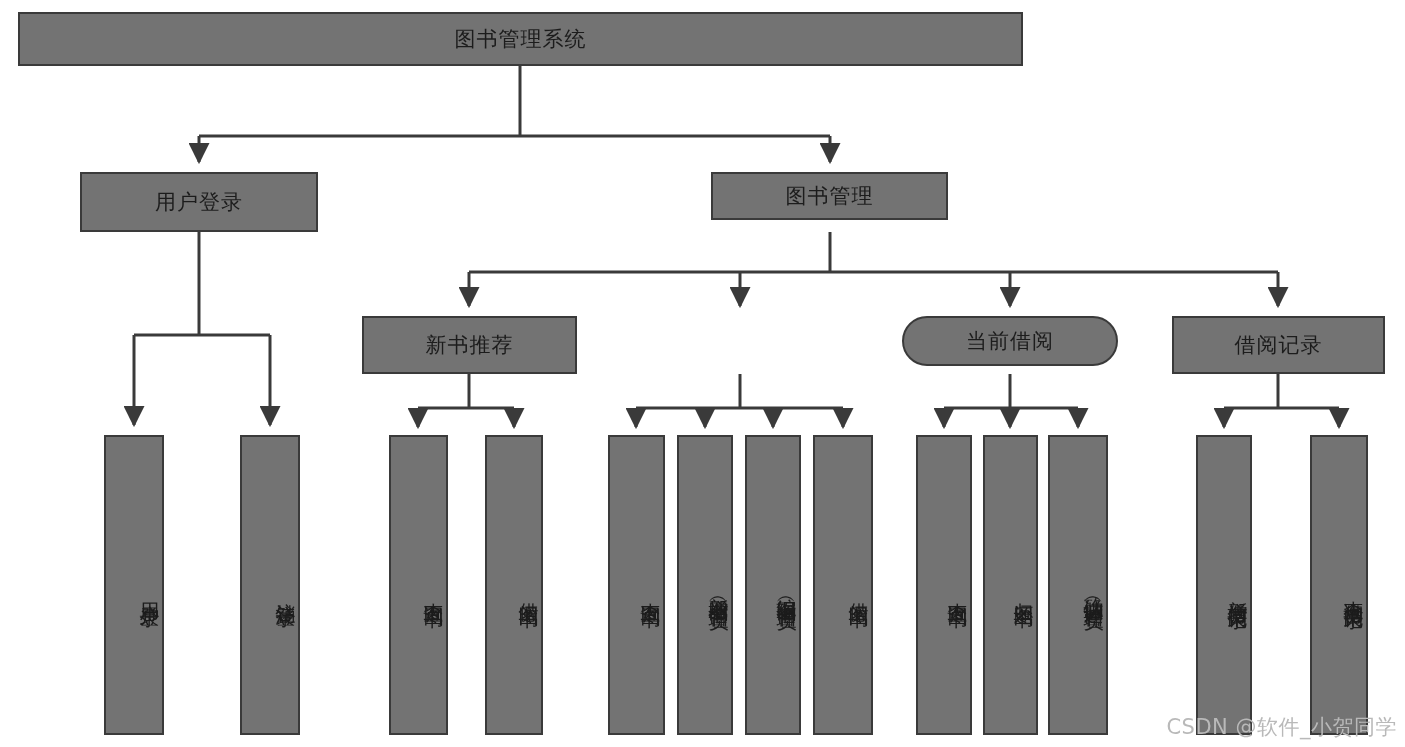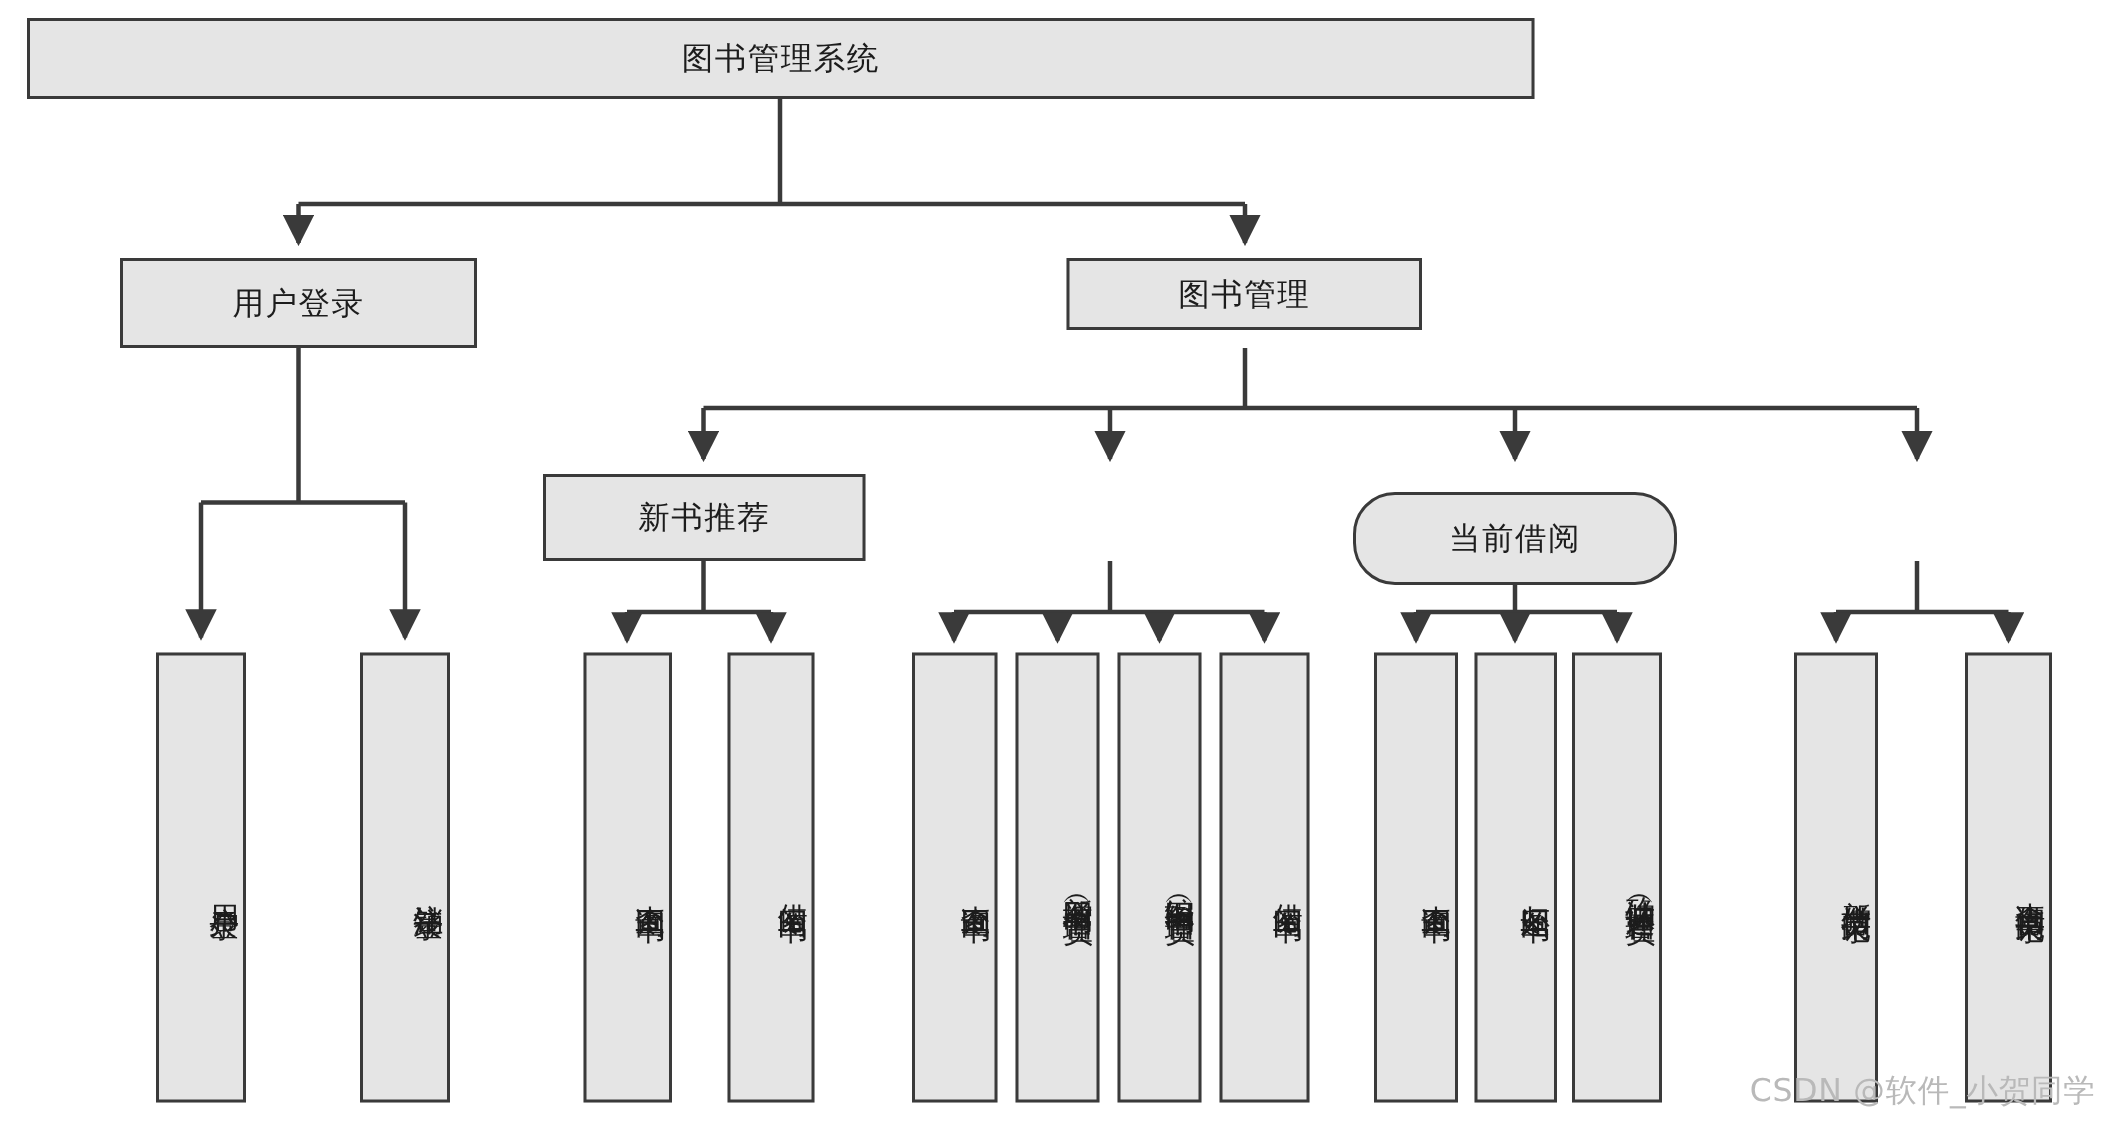--- a/index.html
+++ b/index.html
@@ -21,21 +21,21 @@
     position: absolute;
     left: 0;
     top: 0;
     width: 1405px;
     height: 747px;
     pointer-events: none;
   }
   .node {
     position: absolute;
     box-sizing: border-box;
-    background: #e5e5e5;
+    background: #737373;
     border: 2px solid #3a3a3a;
     display: flex;
     align-items: center;
     justify-content: center;
     color: #1c1c1c;
     text-align: center;
     line-height: 1.25;
   }
   .node.horiz {
     font-size: 21px;
@@ -127,22 +127,25 @@
   <div class="node horiz" style="left:80px; top:172px; width:238px; height:60px;">
     <span class="label">用户登录</span>
   </div>
   <div class="node horiz" style="left:711px; top:172px; width:237px; height:48px;">
     <span class="label">图书管理</span>
   </div>
 
   <div class="node horiz" style="left:362px; top:316px; width:215px; height:58px;text-align:right;">
     <span class="label">新书推荐</span>
   </div>
-  <div class="node horiz" style="left:902px; top:328px; width:216px; height:62px;border-radius:28px;">
+  <div class="node horiz" style="left:902px; top:316px; width:216px; height:50px;border-radius:28px;">
     <span class="label">当前借阅</span>
+  </div>
+  <div class="node horiz" style="left:1172px; top:316px; width:213px; height:58px;">
+    <span class="label">借阅记录</span>
   </div>
 
   <div class="node vert" style="left:104px; top:435px; width:60px; height:300px;">
     <span class="label">用户登录</span>
   </div>
   <div class="node vert" style="left:240px; top:435px; width:60px; height:300px;">
     <span class="label">注销登录</span>
   </div>
   <div class="node vert" style="left:389px; top:435px; width:59px; height:300px;">
     <span class="label">查询图书</span>

